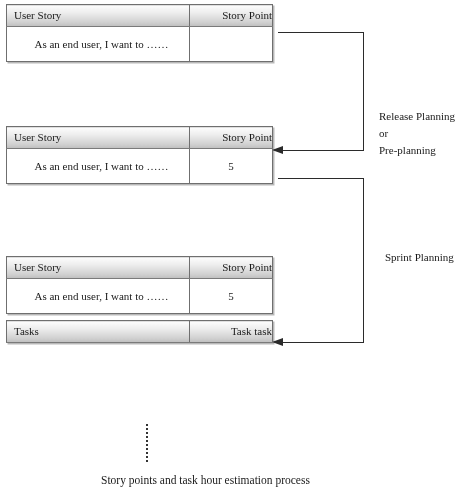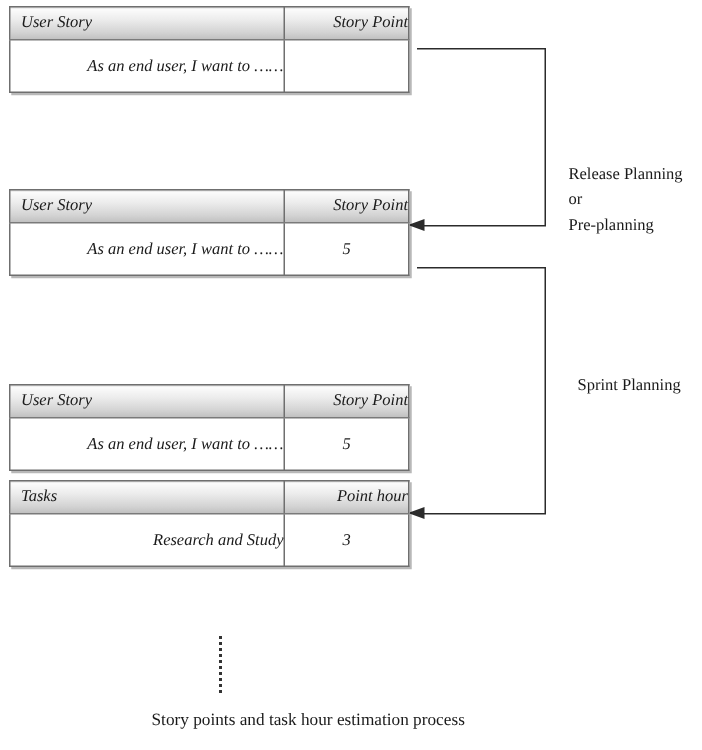--- a/index.html
+++ b/index.html
@@ -21,36 +21,35 @@
     position: absolute;
     border-collapse: collapse;
     table-layout: fixed;
     background: #ffffff;
     box-shadow: 1.5px 1.5px 0 rgba(0,0,0,0.28);
   }
   .est-table td, .est-table th {
     border: 1px solid #6f6f6f;
     padding: 0;
     font-weight: normal;
-    font-style: italic;
   }
   .est-table th {
     height: 21px;
     background: linear-gradient(to bottom, #fdfdfd 0%, #ededed 35%, #d2d2d2 78%, #bfbfbf 100%);
     border-bottom: 1px solid #7a7a7a;
     font-size: 11px;
     line-height: 21px;
   }
   .est-table td {
     height: 34px;
     font-size: 11px;
   }
   .col-label {
     width: 175px;
-    text-align: right;
+    text-align: center;
     padding-left: 7px !important;
   }
   .col-value {
     width: 82px;
     text-align: center;
   }
   th.col-label { text-align: left; padding-left: 7px !important; }
   th.col-value { text-align: right; }
 
   
@@ -165,26 +164,22 @@
       <td class="col-label">As an end user, I want to ……</td>
       <td class="col-value">5</td>
     </tr>
   </tbody>
 </table>
 
 <table class="est-table" style="left:6px; top:320px; width:258px;padding-left:15px;">
   <thead>
     <tr>
       <th class="col-label">Tasks</th>
-      <th class="col-value">Point hour</th>
+      <th class="col-value">Task task</th>
     </tr>
   </thead>
   <tbody>
-    <tr>
-      <td class="col-label">Research and Study</td>
-      <td class="col-value">3</td>
-    </tr>
   </tbody>
 </table>
 
 <div class="dotted-line" style="left:146px; top:424px; height:38px;"></div>
 
 <div class="caption" style="left:101px; top:474px;">Story points and task hour estimation process</div>
 
 </body></html>

